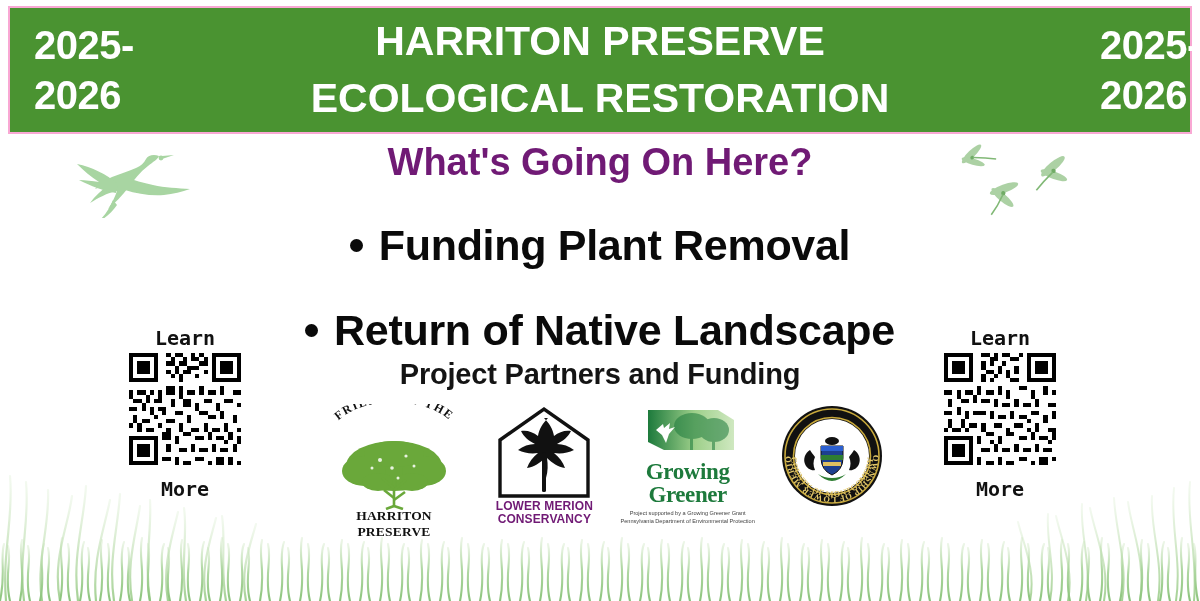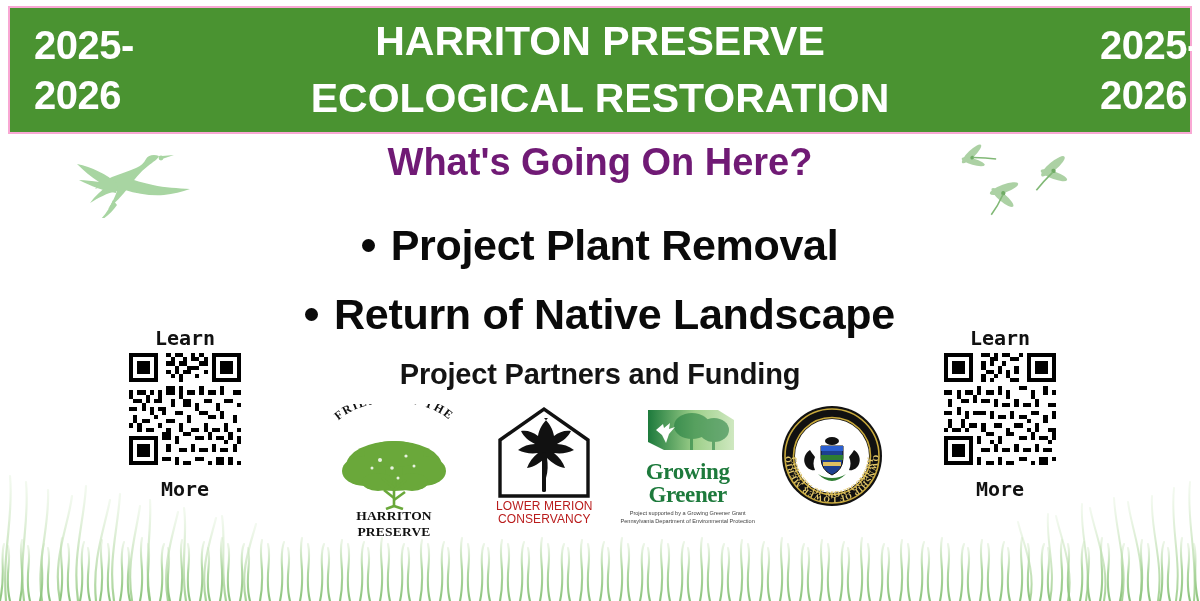--- a/index.html
+++ b/index.html
@@ -102,21 +102,21 @@
 
   .bullet-row {
     position: absolute;
     width: 1200px;
     display: flex;
     justify-content: center;
     align-items: baseline;
     color: #0a0a0a;
   }
   .bullet-row.row1 { top: 221px; gap: 28px; }
-  .bullet-row.row2 { top: 290px; }
+  .bullet-row.row2 { top: 306px; }
   .bullet-item {
     display: flex;
     align-items: center;
     font-size: 43px;
     font-weight: bold;
     white-space: nowrap;
     letter-spacing: -0.3px;
   }
   .dot {
     display: inline-block;
@@ -183,24 +183,24 @@
     font-size: 13.5px;
     letter-spacing: 0.2px;
     color: #111;
     margin-top: -2px;
   }
 
   .logo-lmc { width: 110px; }
   .lmc-mark { display: block; width: 104px; height: 98px; margin: 0 auto; }
   .lmc-name {
     font-family: "Liberation Sans", sans-serif;
-    font-weight: normal;
+    font-weight: bold;
     font-size: 12px;
     line-height: 1.08;
-    color: #b91c1c;
+    color: #701a75;
     margin-top: -2px;
     letter-spacing: 0.1px;
   }
 
   .logo-gg { width: 138px; }
   .gg-mark { display: block; width: 108px; height: 55px; margin: 0 auto; }
   .gg-word {
     font-family: "Liberation Serif", serif;
     font-weight: bold;
     font-size: 23px;
@@ -273,21 +273,21 @@
         <path d="M15 16 q-10,8 -18,16" stroke="#7bb56f" stroke-width="1.6" fill="none"></path>
       </g>
     </g>
   </svg>
 
   <div class="subtitle">What's Going On Here?</div>
 
   <div class="bullet-row row1">
     <div class="bullet-item">
       <span class="dot"></span>
-      <span>Project Plant Removal</span>
+      <span>Funding Plant Removal</span>
     </div>
   </div>
 
   <div class="bullet-row row2">
     <div class="bullet-item">
       <span class="dot"></span>
       <span>Return of Native Landscape</span>
     </div>
   </div>
 

